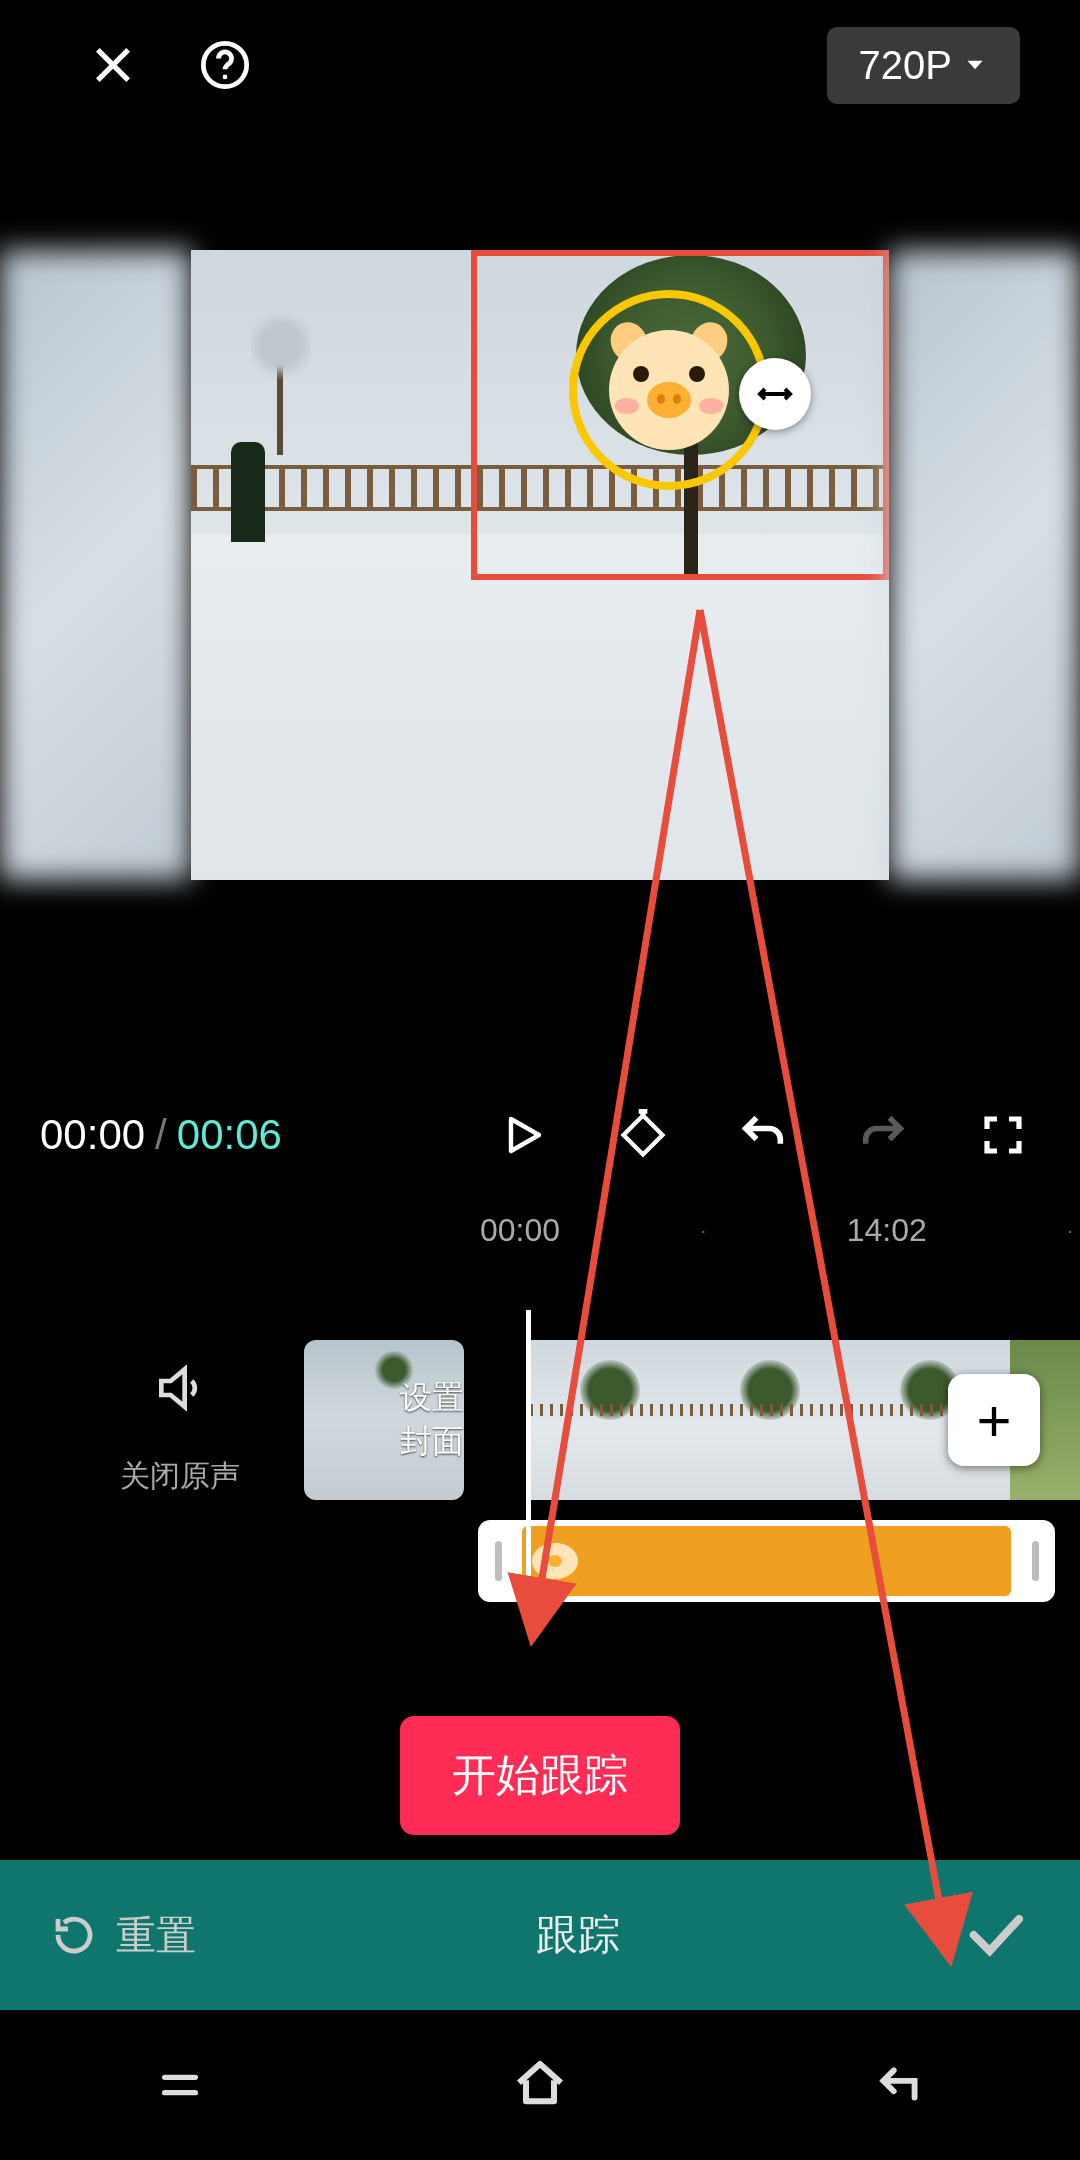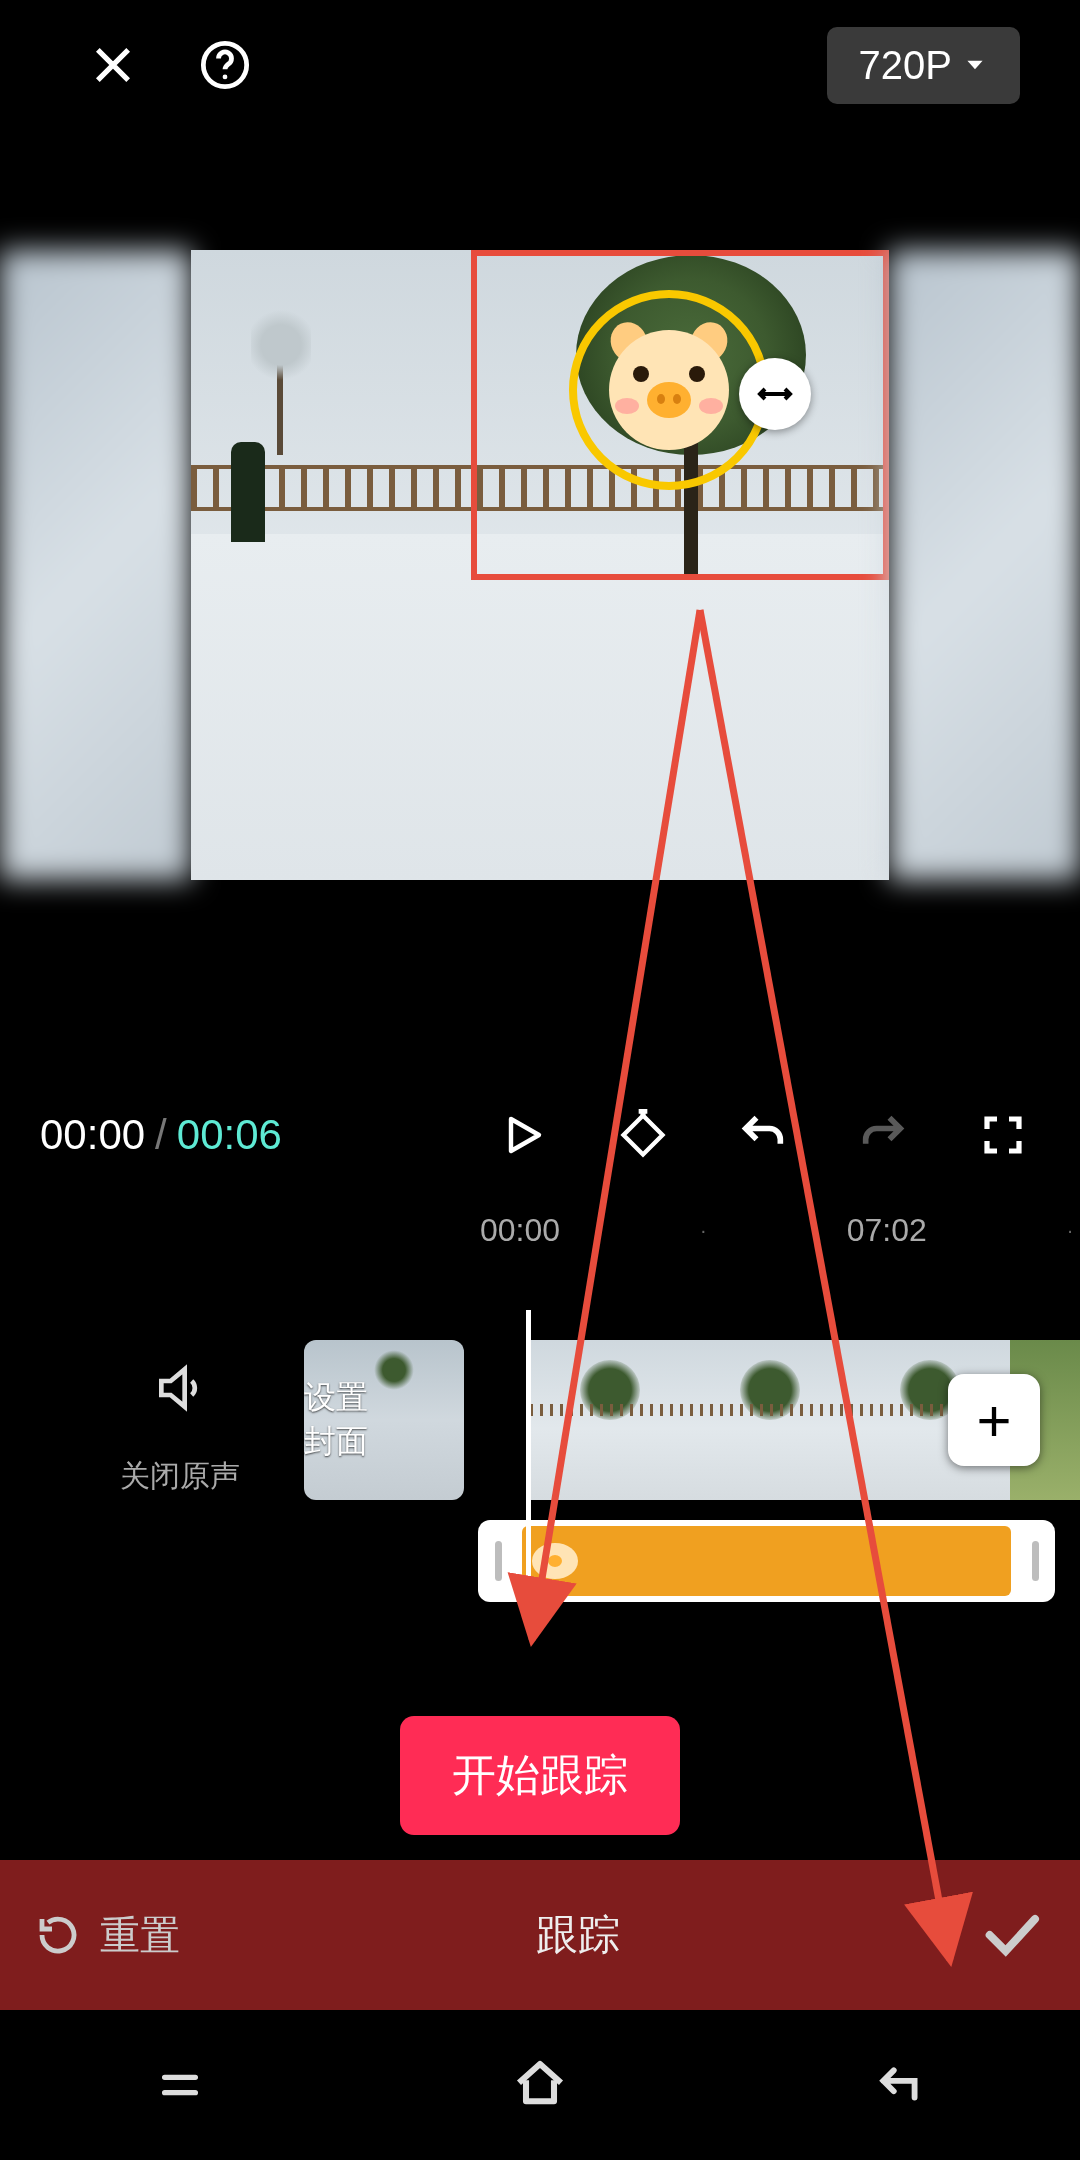--- a/index.html
+++ b/index.html
@@ -126,21 +126,21 @@
   .playhead {
     position:absolute; left:526px; top:0; width:5px; height:100%; background:#fff;
   }
   .mute-col {
     position:absolute; left:120px; top:50px; text-align:center;
   }
   .mute-col .lbl { font-size:30px; color:#aaa; margin-top:36px; }
   .cover-btn {
     position:absolute; left:304px; top:30px; width:160px; height:160px;
     background: linear-gradient(to bottom,#b8c4cc 0%,#d0d8de 50%,#c4ccd2 100%);
-    border-radius:12px; display:flex; flex-direction:column; align-items:flex-start; justify-content:center;
+    border-radius:12px; display:flex; flex-direction:column; align-items:flex-end; justify-content:center;
     font-size:32px; color:#fff; text-shadow:0 1px 2px rgba(0,0,0,0.7);
   }
   .cover-btn .ct { position:absolute; top:10px; left:50%; transform:translateX(0); width:40px; height:40px;
     background:radial-gradient(circle,#3d5a2f 40%, transparent 70%); left:70px; }
   .clip-strip {
     position:absolute; left:530px; top:30px; right:0; height:160px;
     display:flex; overflow:hidden;
   }
   .clip-thumb {
     width:160px; height:160px; flex-shrink:0;
@@ -175,22 +175,22 @@
 
   .action-area {
     position:absolute; bottom:300px; left:0; right:0; height:170px;
     display:flex; align-items:center; justify-content:center;
   }
   .start-track {
     background:#ff2c55; color:#fff; font-size:44px; padding:30px 52px; border-radius:14px;
   }
   .bottom-bar {
     position:absolute; bottom:150px; left:0; right:0; height:150px;
-    background:#7f1d1d;
-    display:flex; align-items:center; padding:0 34px;
+    background:#0f766e;
+    display:flex; align-items:center; padding:0 50px;
   }
   .reset-grp { display:flex; align-items:center; gap:18px; font-size:40px; color:#ccc; }
   .bb-title { flex:1; text-align:center; font-size:42px; color:#eee; }
   .confirm-icon { width:70px; height:70px; display:flex; align-items:center; justify-content:center; }
 
   .nav-bar {
     position:absolute; bottom:0; left:0; right:0; height:150px;
     display:flex; align-items:center; justify-content:space-around;
   }
   .nav-icon { width:80px; height:60px; display:flex; align-items:center; justify-content:center; }
@@ -286,21 +286,21 @@
       <svg viewBox="0 0 24 24" width="48" height="48" stroke="#fff" stroke-width="2.6" fill="none">
           <path d="M4 9 V4 H9 M15 4 H20 V9 M20 15 V20 H15 M9 20 H4 V15"></path>
         </svg>
     </div>
   </div>
 </div>
 
 <div class="ruler">
   <span>00:00</span>
   <span>·</span>
-  <span>07:02</span>
+  <span>14:02</span>
   <span>·</span>
 </div>
 
 <div class="timeline-area">
   <div class="mute-col">
     <svg viewBox="0 0 24 24" width="56" height="56" stroke="#ddd" stroke-width="2" fill="none">
         <path d="M4 9 H8 L14 4 V20 L8 15 H4 Z" fill="none"></path>
         <path d="M17 9 a4 4 0 0 1 0 6"></path>
       </svg>
     <div class="lbl">关闭原声</div>

